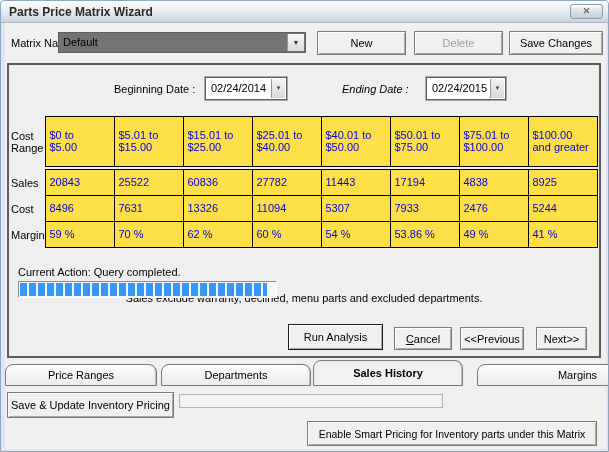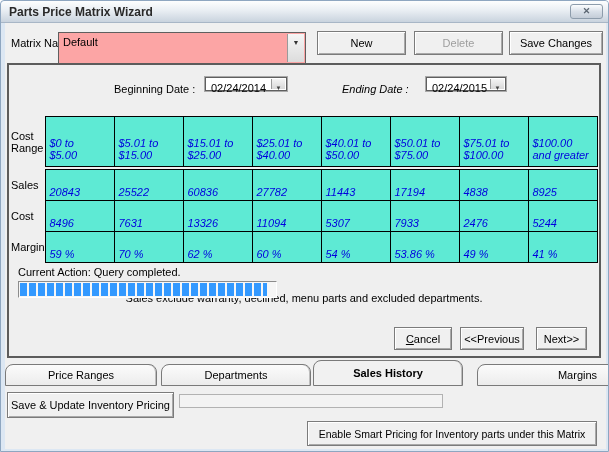--- a/index.html
+++ b/index.html
@@ -27,21 +27,21 @@
   }
   
   .client {
     position:absolute; left:4px; top:22px; width:601px; height:426px;
     background:#f0f0f0;
   }
 
   
   .lbl-matrix { position:absolute; left:6px; top:14px; }
   .combo {
-    position:absolute; background:#fca5a5; border:1px solid #5f5f5f; height:32px;
+    position:absolute; background:#737373; border:1px solid #5f5f5f; height:21px;
   }
   .combo-matrix { left:53px; top:9px; width:248px; }
   .combo .val { position:absolute; left:4px; top:3px; }
   .combo .drop {
     position:absolute; right:1px; top:1px; bottom:1px; width:17px;
     background:linear-gradient(180deg,#f6f6f6,#dcdcdc); border-left:1px solid #9a9a9a;
     text-align:center; font-size:7px; line-height:18px; color:#333;
   }
   .btn {
     position:absolute; background:#f0f0f0; border:1px solid #7b7b7b;
@@ -54,40 +54,40 @@
   .btn-save { left:504px; top:8px; width:94px; height:24px; }
 
   
   .panel {
     position:absolute; left:2px; top:40px; width:594px; height:295px;
     background:#efefef; border:2px solid #5c5c5c;
   }
   .lbl-begin { position:absolute; left:105px; top:18px; }
   .lbl-end   { position:absolute; left:333px; top:18px;font-style:italic; }
   .datebox {
-    position:absolute; top:12px; height:14px; background:#fff;
+    position:absolute; top:12px; height:23px; background:#fff;
     border:1px solid #5f5f5f; box-shadow:0 0 0 1px #a9a9a9;padding-left:17px;
   }
   .datebox .val { position:absolute; left:5px; top:4px; }
   .datebox .drop {
     position:absolute; right:1px; top:1px; bottom:1px; width:14px;
     background:linear-gradient(180deg,#f4f4f4,#d8d8d8); border-left:1px solid #9a9a9a;
     text-align:center; font-size:6px; line-height:18px; color:#444;
   }
   .date-begin { left:196px; width:82px; }
   .date-end   { left:417px; width:80px; }
 
   
   .grid-wrap { position:absolute; left:0px; top:51px; width:588px; }
   table.grid { border-collapse:collapse; table-layout:fixed; width:588px; }
   table.grid col.c-lbl { width:36px; }
   table.grid col.c-dat { width:69px; }
   td.cell {
-    border:1px solid #000; color:var(--value-blue); padding:16px 1px 2px 4px;
-    vertical-align:middle; white-space:pre-line; background:#5eead4;font-style:italic;
+    border:1px solid #000; color:var(--value-blue); padding:0 1px 2px 4px;
+    vertical-align:middle; white-space:pre-line; background:#fde047;
   }
   td.lbl {
     border:none; color:#000; padding:0 2px 0 2px; vertical-align:middle;
     white-space:pre-line; background:transparent;
   }
   tr.hdr td { height:50px; }
   tr.dat td { height:26px; }
   tr.spacer td { border:none; height:3px; padding:0; }
 
   
@@ -258,20 +258,23 @@
         </tbody>
           </table>
       </div>
 
       <div class="note">Sales exclude warranty, declined, menu parts and excluded departments.</div>
       <div class="cur-action">Current Action: Query completed.</div>
       <div class="progress">
         <div class="fill" id="progress-fill" style="width: 97%;"></div>
       </div>
 
+      <div class="btn btn-run">
+          <span>Run Analysis</span>
+        </div>
       <div class="btn btn-cancel">
           <span class="ul-first">Cancel</span>
         </div>
       <div class="btn btn-prev">
           <span>&lt;&lt;Previous</span>
         </div>
       <div class="btn btn-next">
           <span>Next&gt;&gt;</span>
         </div>
     </div>

